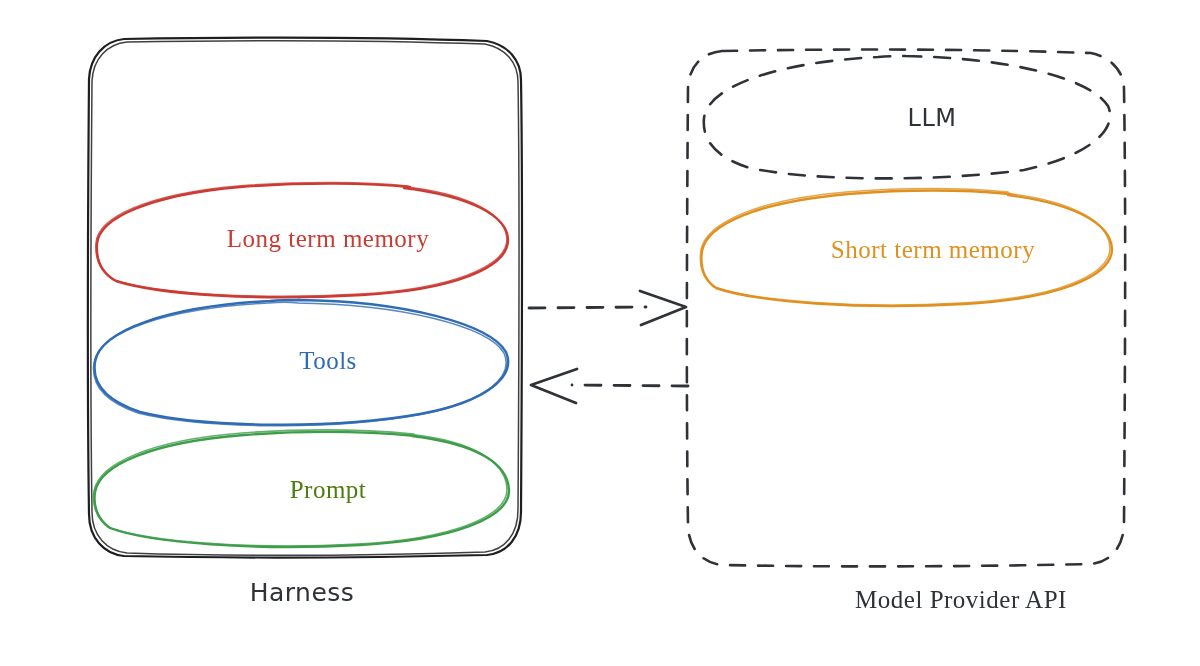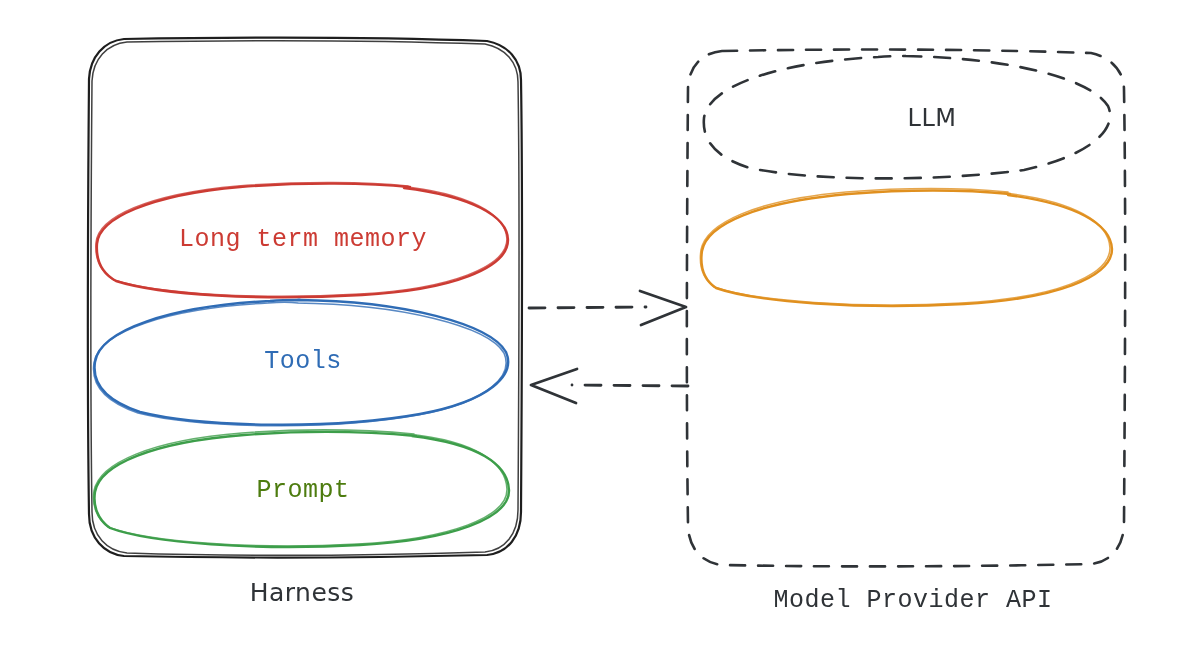--- a/index.html
+++ b/index.html
@@ -26,23 +26,24 @@
     width: 1200px;
     height: 666px;
   }
   .lbl {
     position: absolute;
     white-space: nowrap;
     transform: translate(-50%, -50%);
     user-select: none;
   }
   .mono-lbl {
-    font-family: Liberation Mono, monospace;
+    font-family: Liberation Serif, serif;
     font-size: 25px;
     letter-spacing: 0.5px;
+    margin-left: 25px;
   }
   .hand-lbl {
     font-family: "DejaVu Sans", "Liberation Sans", sans-serif;
     font-size: 25px;
     letter-spacing: 0.5px;
   }
   .ltm-label  { color: #cc3b33; }
   .tools-label{ color: #2f6cb5; }
   .prompt-label{ color: #4d7c0f; }
   .stm-label  { color: #e0901f; }
@@ -128,18 +129,19 @@
   </svg>
 
   <div class="lbl mono-lbl ltm-label" style="left:303px; top:239px;">Long term memory</div>
 
   <div class="lbl mono-lbl tools-label" style="left:303px; top:361px;text-align:center;">Tools</div>
 
   <div class="lbl mono-lbl prompt-label" style="left:303px; top:490px;">Prompt</div>
 
   <div class="lbl hand-lbl llm-label" style="left:908px; top:118px;">LLM</div>
 
+  <div class="lbl mono-lbl stm-label" style="left:908px; top:250px;">Short term memory</div>
 
   <div class="lbl hand-lbl caption" style="left:302px; top:592px;">Harness</div>
 
-  <div class="lbl mono-lbl caption" style="left:913px; top:600px;">Model Provider API</div>
+  <div class="lbl mono-lbl caption" style="left:936px; top:600px;">Model Provider API</div>
 
 </div>
 
 </body></html>

